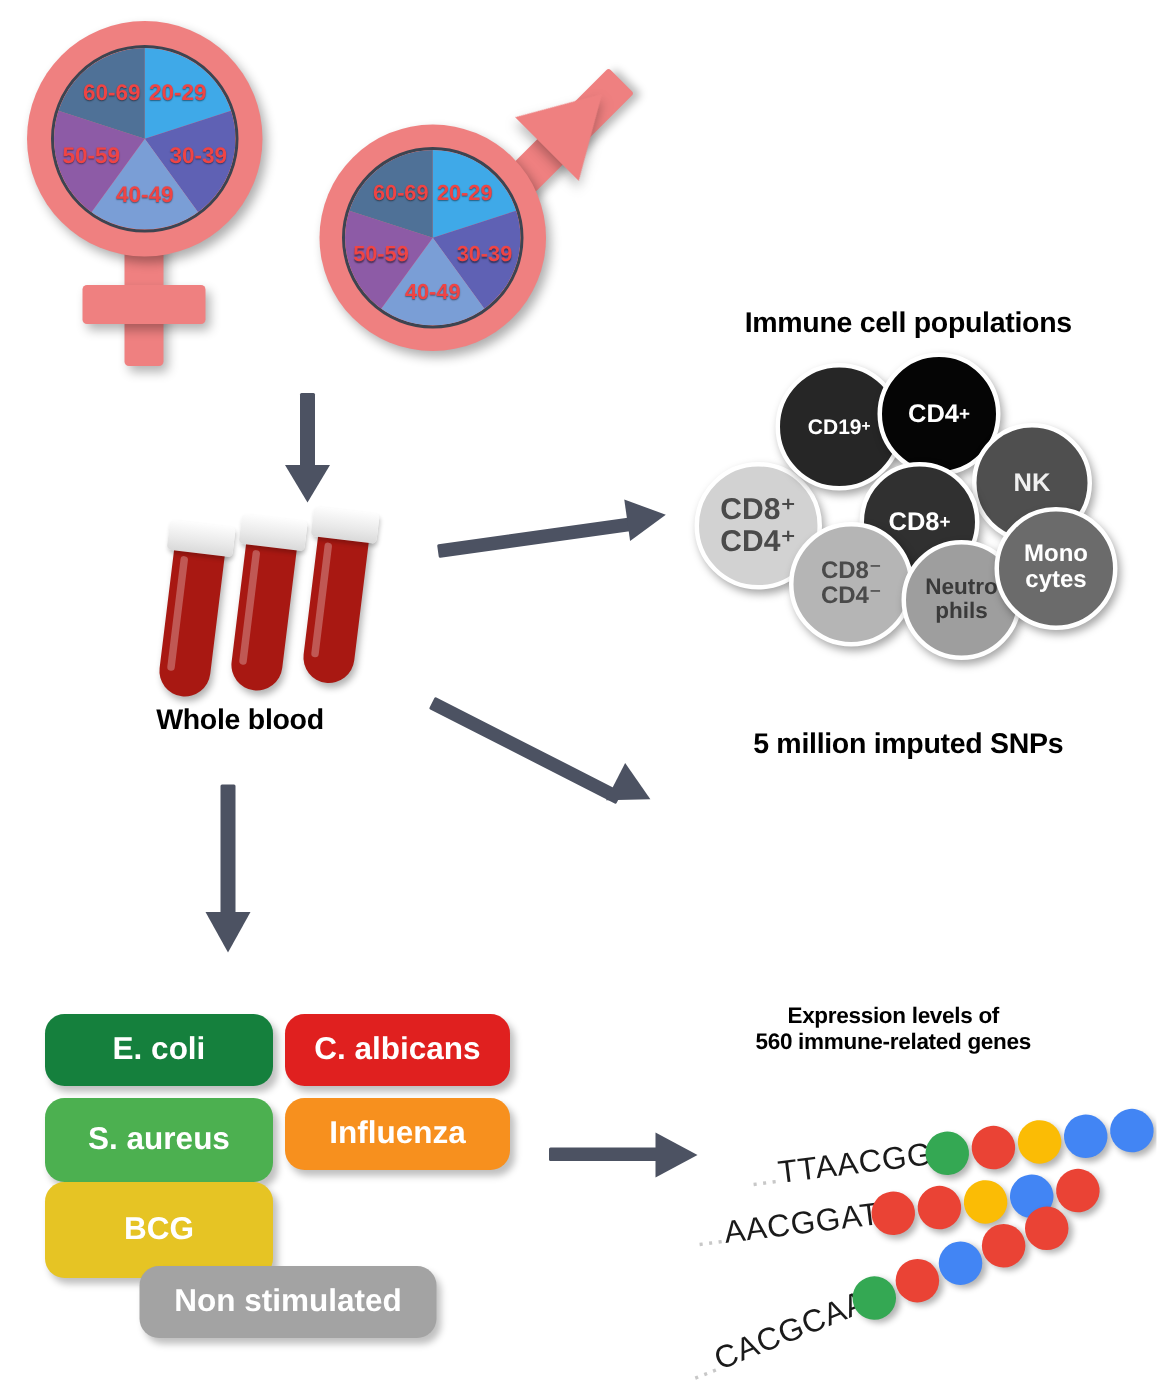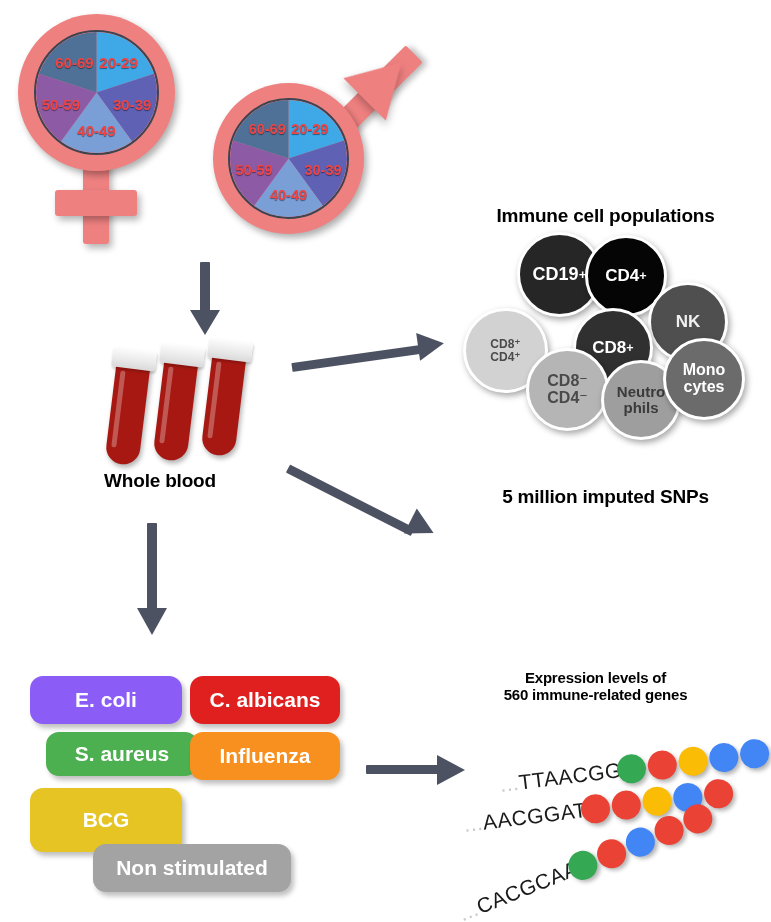--- a/index.html
+++ b/index.html
@@ -206,24 +206,24 @@
     <div class="arrow-line" style="left:147px;top:523px;width:10px;height:90px;"></div>
     <div class="arrow-head" style="left:137px;top:608px;
          border-left:15px solid transparent;border-right:15px solid transparent;
          border-top:27px solid #4c5262;"></div>
   </div>
 
   <div class="hd abs" id="title-immune">Immune cell populations</div>
 
   <div class="abs" style="left:455px;top:230px;width:310px;height:200px;">
 
-    <div class="cell" id="cell-cd8cd4pp" style="left: 8px; top: 78px; width: 85px; height: 85px; font-size: 12px; background: rgb(210, 210, 210); color: rgb(74, 74, 74); text-align: center;">CD8⁺
+    <div class="cell" id="cell-cd8cd4pp" style="left: 8px; top: 78px; width: 85px; height: 85px; font-size: 20px; background: rgb(210, 210, 210); color: rgb(74, 74, 74); text-align: center;">CD8⁺
 CD4⁺</div>
 
-    <div class="cell" id="cell-cd19" style="left: 62px; top: 2px; width: 85px; height: 85px; font-size: 18px; background: rgb(38, 38, 38); color: rgb(255, 255, 255);"><span>CD19</span><sup>+</sup></div>
+    <div class="cell" id="cell-cd19" style="left: 62px; top: 12px; width: 85px; height: 85px; font-size: 14px; background: rgb(38, 38, 38); color: rgb(255, 255, 255);"><span>CD19</span><sup>+</sup></div>
 
     <div class="cell" id="cell-cd4" style="left: 130px; top: 5px; width: 82px; height: 82px; font-size: 17px; background: rgb(5, 5, 5); color: rgb(255, 255, 255);"><span>CD4</span><sup>+</sup></div>
 
     <div class="cell" id="cell-nk" style="left: 193px; top: 52px; width: 80px; height: 80px; font-size: 17px; background: rgb(79, 79, 79); color: rgb(240, 240, 240);">NK</div>
 
     <div class="cell" id="cell-cd8" style="left: 118px; top: 78px; width: 80px; height: 80px; font-size: 17px; background: rgb(48, 48, 48); color: rgb(255, 255, 255);"><span>CD8</span><sup>+</sup></div>
 
     <div class="cell" id="cell-cd8cd4nn" style="left: 71px; top: 118px; width: 83px; height: 83px; font-size: 16px; background: rgb(181, 181, 181); color: rgb(74, 74, 74);">CD8⁻
 CD4⁻</div>
 
@@ -231,23 +231,23 @@
 phils</div>
 
     <div class="cell" id="cell-mono" style="left: 208px; top: 108px; width: 82px; height: 82px; font-size: 16px; background: rgb(107, 107, 107); color: rgb(255, 255, 255);">Mono
 cytes</div>
   </div>
 
   <div class="hd abs" id="title-snps">5 million imputed SNPs</div>
 
 
   <div class="abs" style="left:30px;top:676px;width:320px;height:220px;">
-    <div class="stim" id="stim-0" style="left: 0px; top: 0px; width: 152px; height: 48px; background: #8b5cf6;">E. coli</div>
+    <div class="stim" id="stim-0" style="left: 0px; top: 0px; width: 152px; height: 48px; background: #15803d;">E. coli</div>
     <div class="stim" id="stim-1" style="left: 160px; top: 0px; width: 150px; height: 48px; background: rgb(224, 32, 31);">C. albicans</div>
-    <div class="stim" id="stim-2" style="left: 16px; top: 56px; width: 152px; height: 44px; background: rgb(76, 176, 80);">S. aureus</div>
+    <div class="stim" id="stim-2" style="left: 0px; top: 56px; width: 152px; height: 56px; background: rgb(76, 176, 80);">S. aureus</div>
     <div class="stim" id="stim-3" style="left: 160px; top: 56px; width: 150px; height: 48px; background: rgb(247, 144, 30);">Influenza</div>
     <div class="stim" id="stim-4" style="left: 0px; top: 112px; width: 152px; height: 64px; background: rgb(230, 196, 36);">BCG</div>
     <div class="stim" id="stim-6" style="left: 63px; top: 168px; width: 198px; height: 48px; background: rgb(163, 163, 163);">Non stimulated</div>
   </div>
 
   <div>
     <div class="arrow-line" style="left:366px;top:765px;width:76px;height:9px;"></div>
     <div class="arrow-head" style="left:437px;top:755px;
          border-top:15px solid transparent;border-bottom:15px solid transparent;
          border-left:28px solid #4c5262;"></div>

